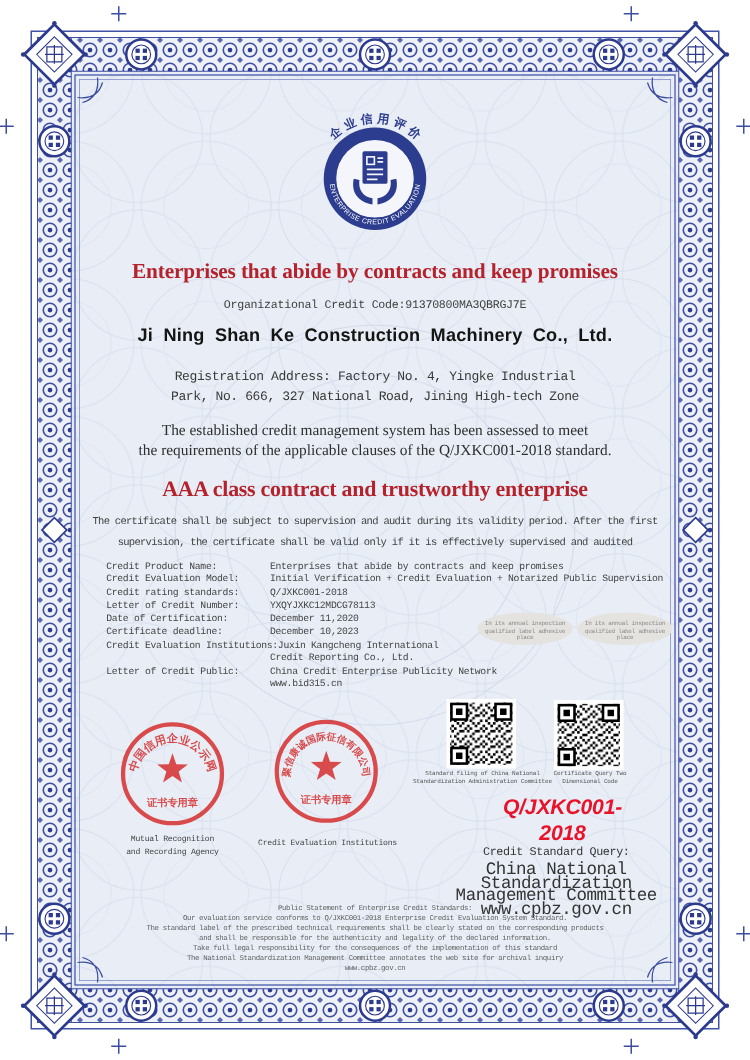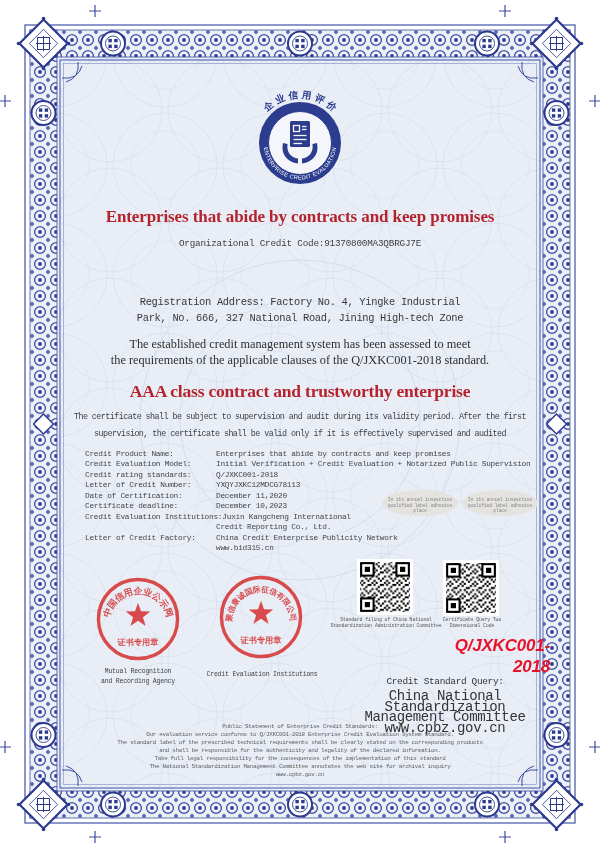--- a/index.html
+++ b/index.html
@@ -28,21 +28,21 @@
   .oval div{font-family:"Liberation Mono",monospace;font-size:4.8px;line-height:5.6px;color:#8a8a8a;letter-spacing:-0.2px}
   .seal{position:absolute;width:86px;height:86px;opacity:0.88}
   .seal-cap{position:absolute;text-align:center;font-family:"Liberation Mono",monospace;font-size:6.5px;line-height:9.5px;color:#3f3f3f;letter-spacing:-0.2px}
   .capL{left:88px;top:667px;width:100px}
   .capR{left:198px;top:670px;width:128px}
   .qr{position:absolute;width:56px;height:56px}
   .qrA{left:357px;top:559px}.qrB{left:443px;top:560px}
   .qr-cap{position:absolute;text-align:center;font-family:"Liberation Mono",monospace;font-size:4.8px;line-height:6px;color:#555;letter-spacing:-0.1px}
   .qcA{left:328px;top:617px;width:116px}
   .qcB{left:429px;top:617px;width:86px}
-  .redcode{position:absolute;left:350px;top:635px;width:200px;text-align:right;font-family:"Liberation Sans",sans-serif;font-size:17px;font-weight:bold;font-style:italic;color:#e8132b;line-height:21px;letter-spacing:-0.2px}
+  .redcode{position:absolute;left:350px;top:635px;width:200px;text-align:center;font-family:"Liberation Sans",sans-serif;font-size:17px;font-weight:bold;font-style:italic;color:#e8132b;line-height:21px;letter-spacing:-0.2px}
   .qhead{position:absolute;left:325px;top:676px;width:240px;text-align:center;font-family:"Liberation Mono",monospace;font-size:9.4px;color:#333;letter-spacing:-0.3px}
   .qlines{position:absolute;left:325px;top:691px;width:240px;text-align:center;font-family:"Liberation Mono",monospace;font-size:14px;line-height:10.5px;color:#333;letter-spacing:-0.35px}
   .footer{position:absolute;left:55px;top:723px;width:490px;text-align:center;font-family:"Liberation Mono",monospace;font-size:5.9px;line-height:8px;color:#5f5f5f;letter-spacing:-0.3px}
 </style>
 </head>
 <body>
 
 <div class="cert">
 
   <svg class="frame-svg" width="600" height="848" viewBox="0 0 600 848">
@@ -137,20 +137,21 @@
     <text font-size="9.5" font-weight="bold" fill="#2c3c8e" font-family="'DejaVu Sans',sans-serif">
       <textPath href="#arcTop" startOffset="50%" text-anchor="middle">企 业 信 用 评 价</textPath>
     </text>
     <text font-size="5.6" fill="#ffffff" letter-spacing="0.4" font-family="'Liberation Sans',sans-serif">
       <textPath href="#arcBot" startOffset="50%" text-anchor="middle">ENTERPRISE CREDIT EVALUATION</textPath>
     </text>
   </svg>
 
   <div class="abs ctr title">Enterprises that abide by contracts and keep promises</div>
   <div class="abs ctr orgcode mono">Organizational Credit Code:91370800MA3QBRGJ7E</div>
+  <div class="abs ctr company">Ji Ning Shan Ke Construction Machinery Co., Ltd.</div>
   <div class="abs ctr addr1 mono">Registration Address: Factory No. 4, Yingke Industrial</div>
   <div class="abs ctr addr2 mono">Park, No. 666, 327 National Road, Jining High-tech Zone</div>
   <div class="abs ctr ass1">The established credit management system has been assessed to meet</div>
   <div class="abs ctr ass2">the requirements of the applicable clauses of the Q/JXKC001-2018 standard.</div>
   <div class="abs ctr grade">AAA class contract and trustworthy enterprise</div>
   <div class="abs ctr sup1 mono">The certificate shall be subject to supervision and audit during its validity period. After the first</div>
   <div class="abs ctr sup2 mono">supervision, the certificate shall be valid only if it is effectively supervised and audited</div>
 
   <div class="details">
     <div class="drow">
@@ -179,21 +180,21 @@
       </div>
     <div class="drow">
         <span class="dlab">Credit Evaluation Institutions:</span>
         <span class="dval">Juxin Kangcheng International</span>
       </div>
     <div class="drow">
         <span class="dlab"></span>
         <span class="dval">Credit Reporting Co., Ltd.</span>
       </div>
     <div class="drow">
-        <span class="dlab">Letter of Credit Factory:</span>
+        <span class="dlab">Letter of Credit Public:</span>
         <span class="dval">China Credit Enterprise Publicity Network</span>
       </div>
     <div class="drow">
         <span class="dlab"></span>
         <span class="dval">www.bid315.cn</span>
       </div>
   </div>
 
   <div class="oval" style="left:382px;top:490px">
     <div>In its annual inspection</div>

